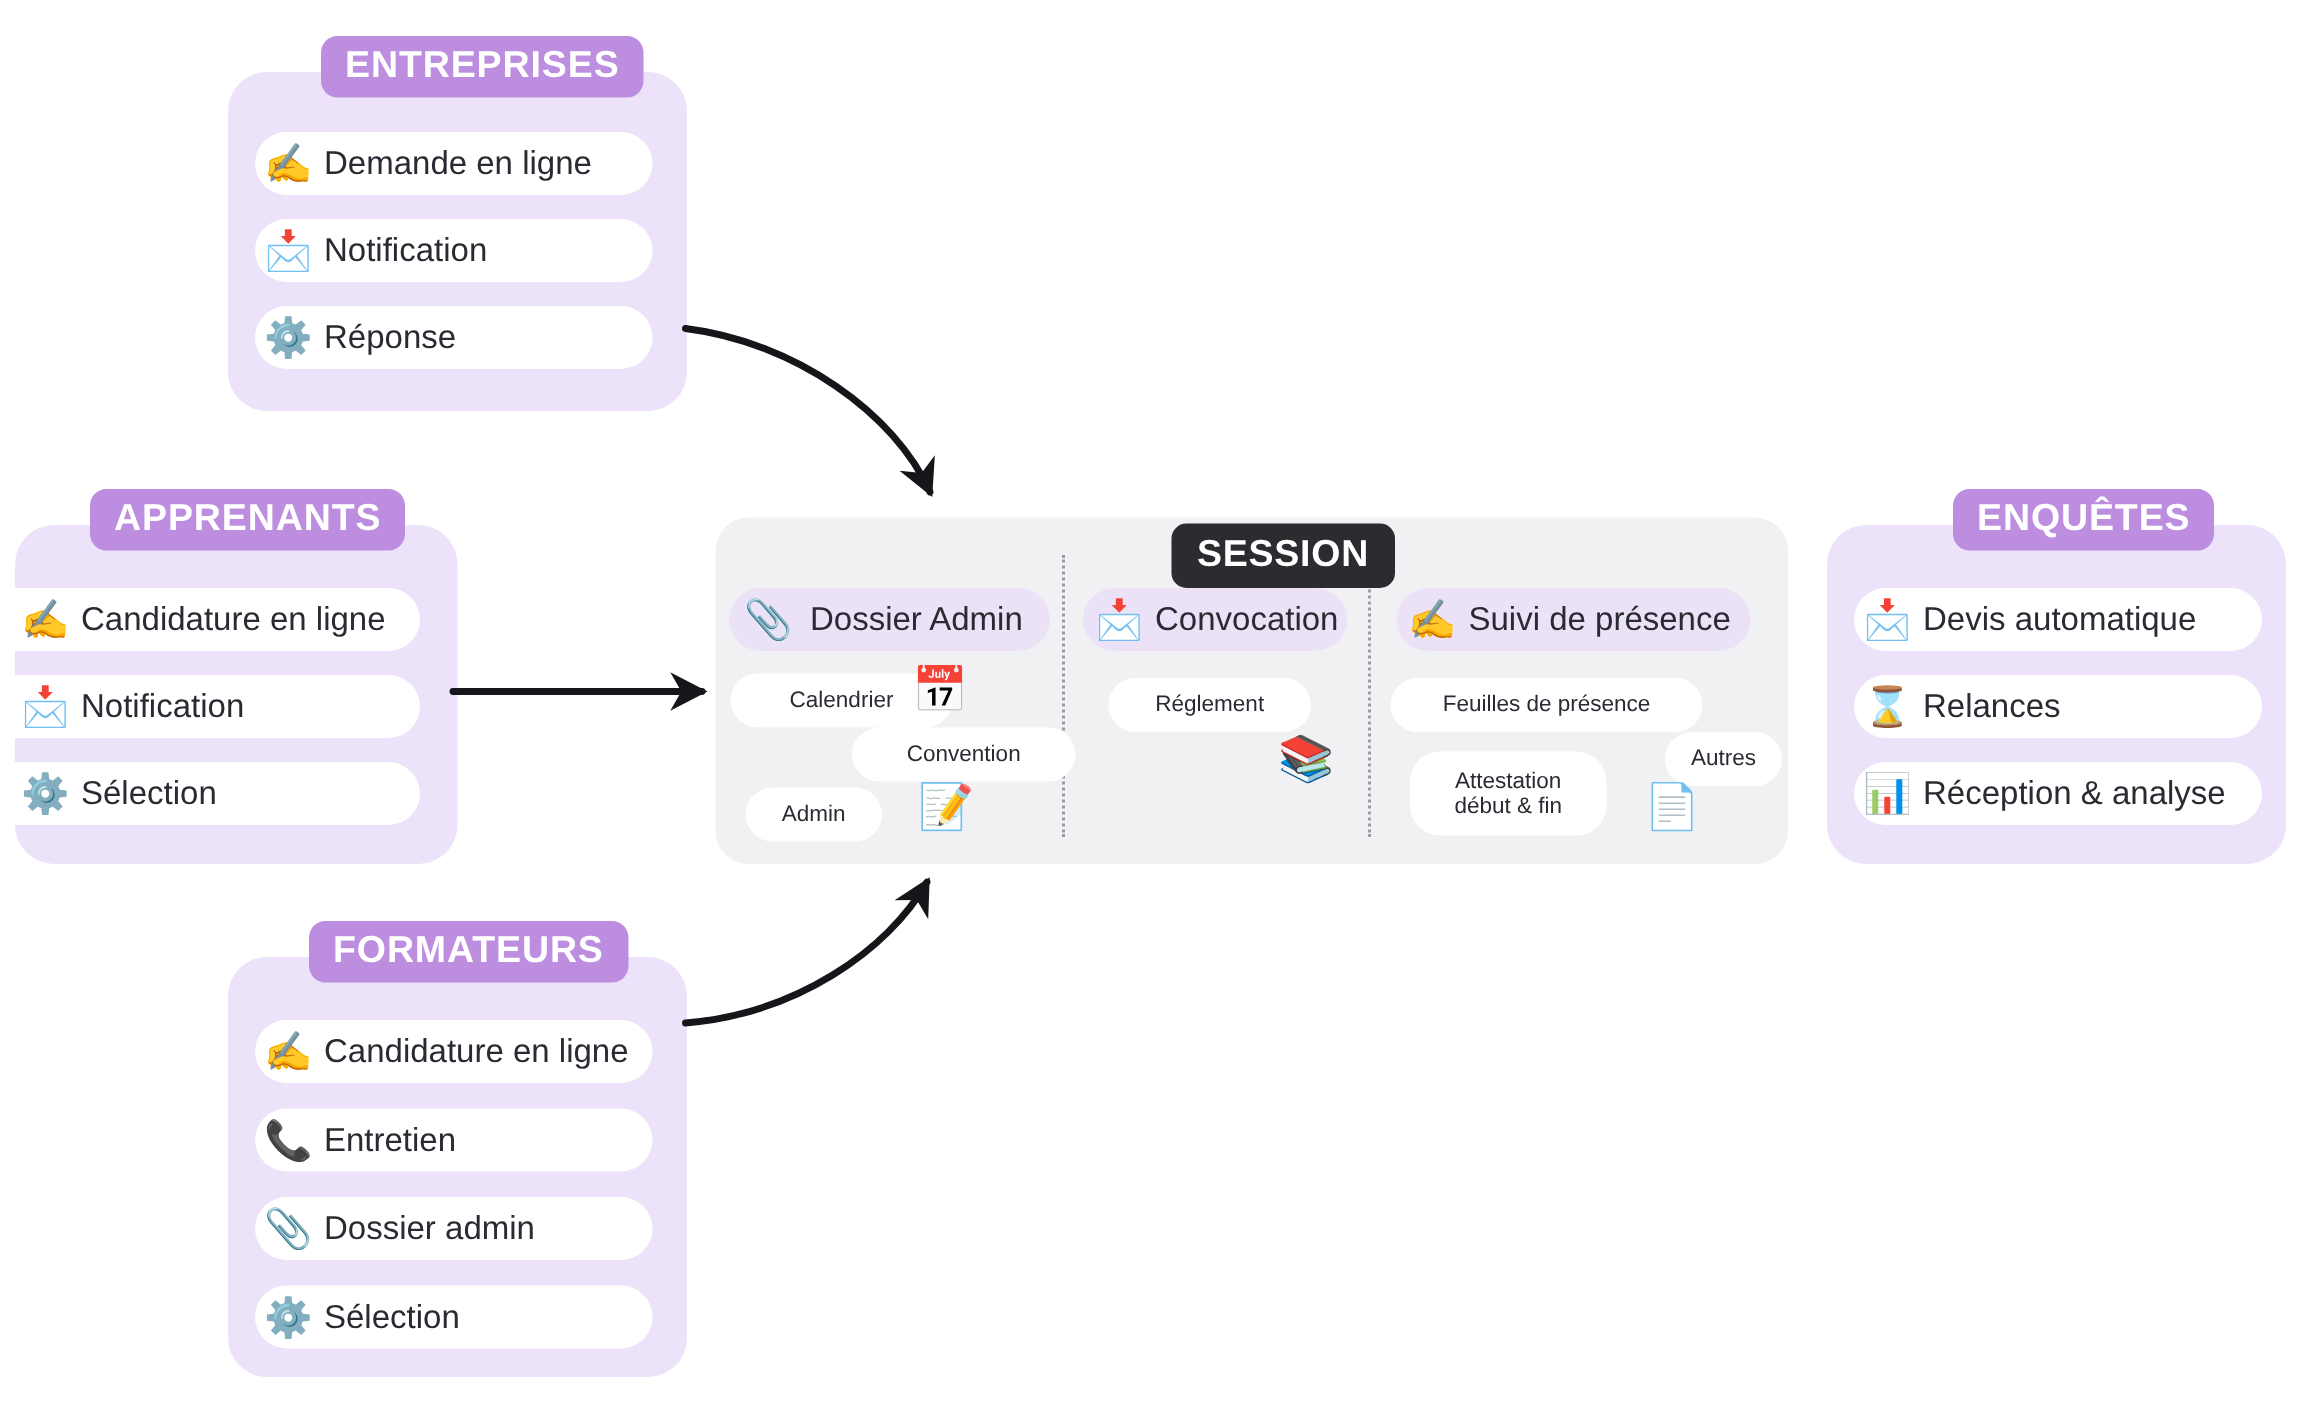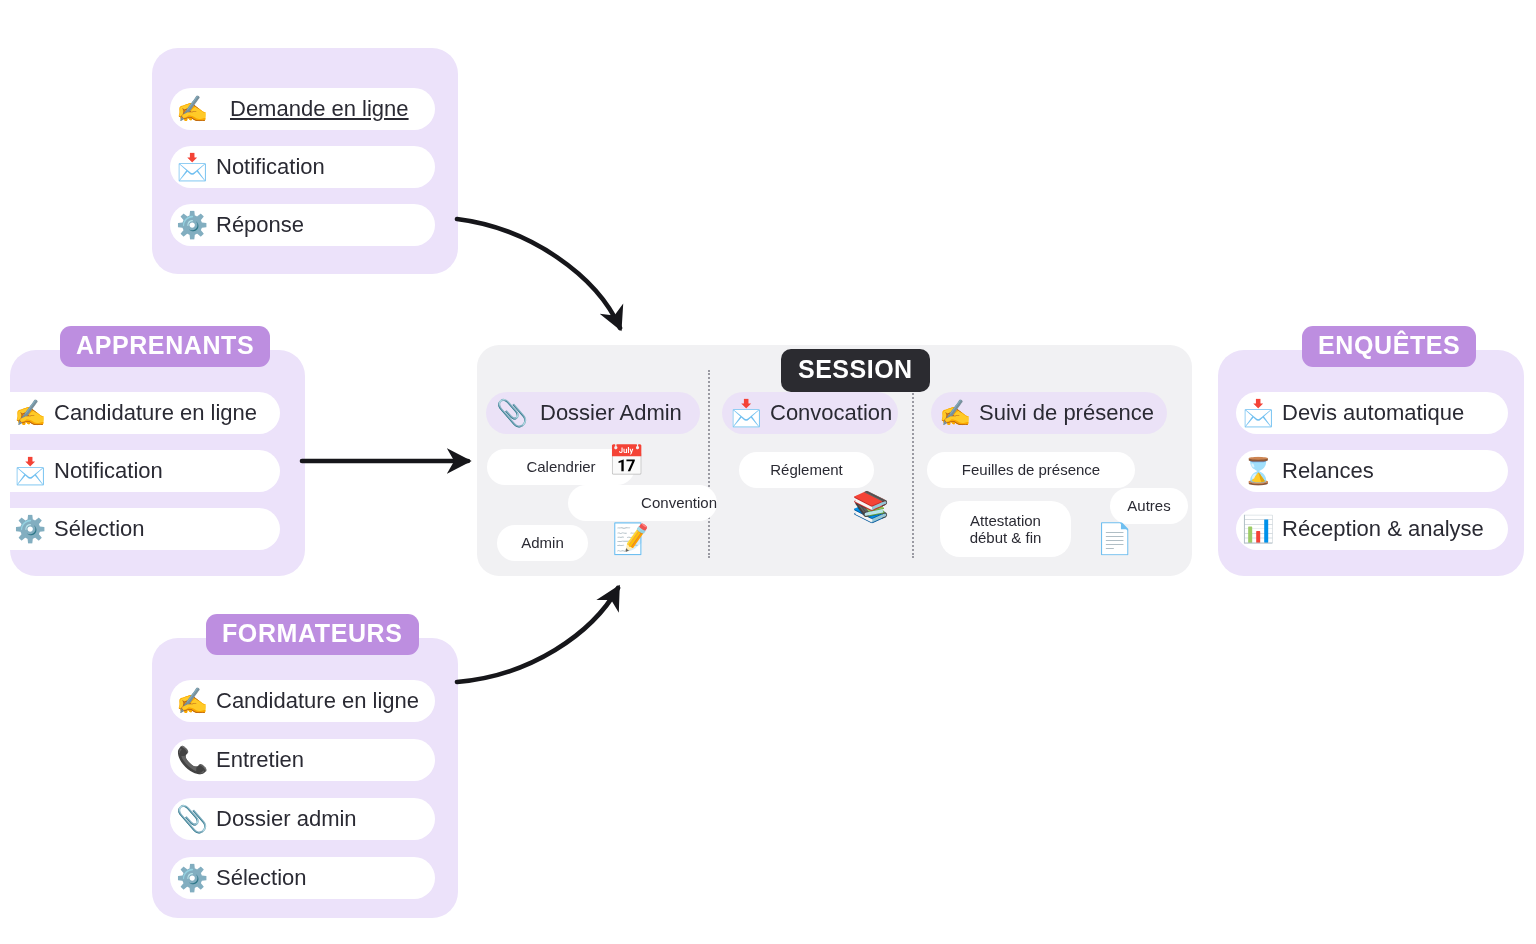--- a/index.html
+++ b/index.html
@@ -113,24 +113,25 @@
     width: 1536px; height: 944px;
     pointer-events: none;
   }
 </style>
 </head>
 <body>
 
 <div id="stage">
 
   <div class="card" style="left:152px; top:48px; width:306px; height:226px;"></div>
+  <div class="card-badge" style="left:214px; top:24px;">ENTREPRISES</div>
 
   <div class="pill" style="left:170px; top:88px; width:265px;">
     <span class="ico" style="left:6px;">✍️</span>
-    <span class="txt" style="left:60px;text-decoration:underline;">Demande en ligne</span>
+    <span class="txt" style="left:46px;">Demande en ligne</span>
   </div>
   <div class="pill" style="left:170px; top:146px; width:265px;">
     <span class="ico" style="left:6px;">📩</span>
     <span class="txt" style="left:46px;">Notification</span>
   </div>
   <div class="pill" style="left:170px; top:204px; width:265px;">
     <span class="ico" style="left:6px;">⚙️</span>
     <span class="txt" style="left:46px;">Réponse</span>
   </div>
 
@@ -193,21 +194,21 @@
   <div class="divider" style="left:912px; top:370px; height:188px;"></div>
 
   <div class="col-head" style="left:486px; top:392px; width:214px;">
     <span class="ico" style="left:10px;">📎</span>
     <span class="txt" style="left:54px;">Dossier Admin</span>
   </div>
   <div class="spill" style="left:487px; top:449px; width:148px; height:36px;">
     <span>Calendrier</span>
   </div>
   <span class="free-ico" style="left:608px; top:446px;">📅</span>
-  <div class="spill" style="left:568px; top:485px; width:149px; height:36px;justify-content:flex-end;">
+  <div class="spill" style="left:568px; top:485px; width:149px; height:36px;">
     <span>Convention</span>
   </div>
   <div class="spill" style="left:497px; top:525px; width:91px; height:36px;">
     <span>Admin</span>
   </div>
   <span class="free-ico" style="left:612px; top:524px;">📝</span>
 
   <div class="col-head" style="left:722px; top:392px; width:176px;">
     <span class="ico" style="left:8px;">📩</span>
     <span class="txt" style="left:48px;">Convocation</span>

